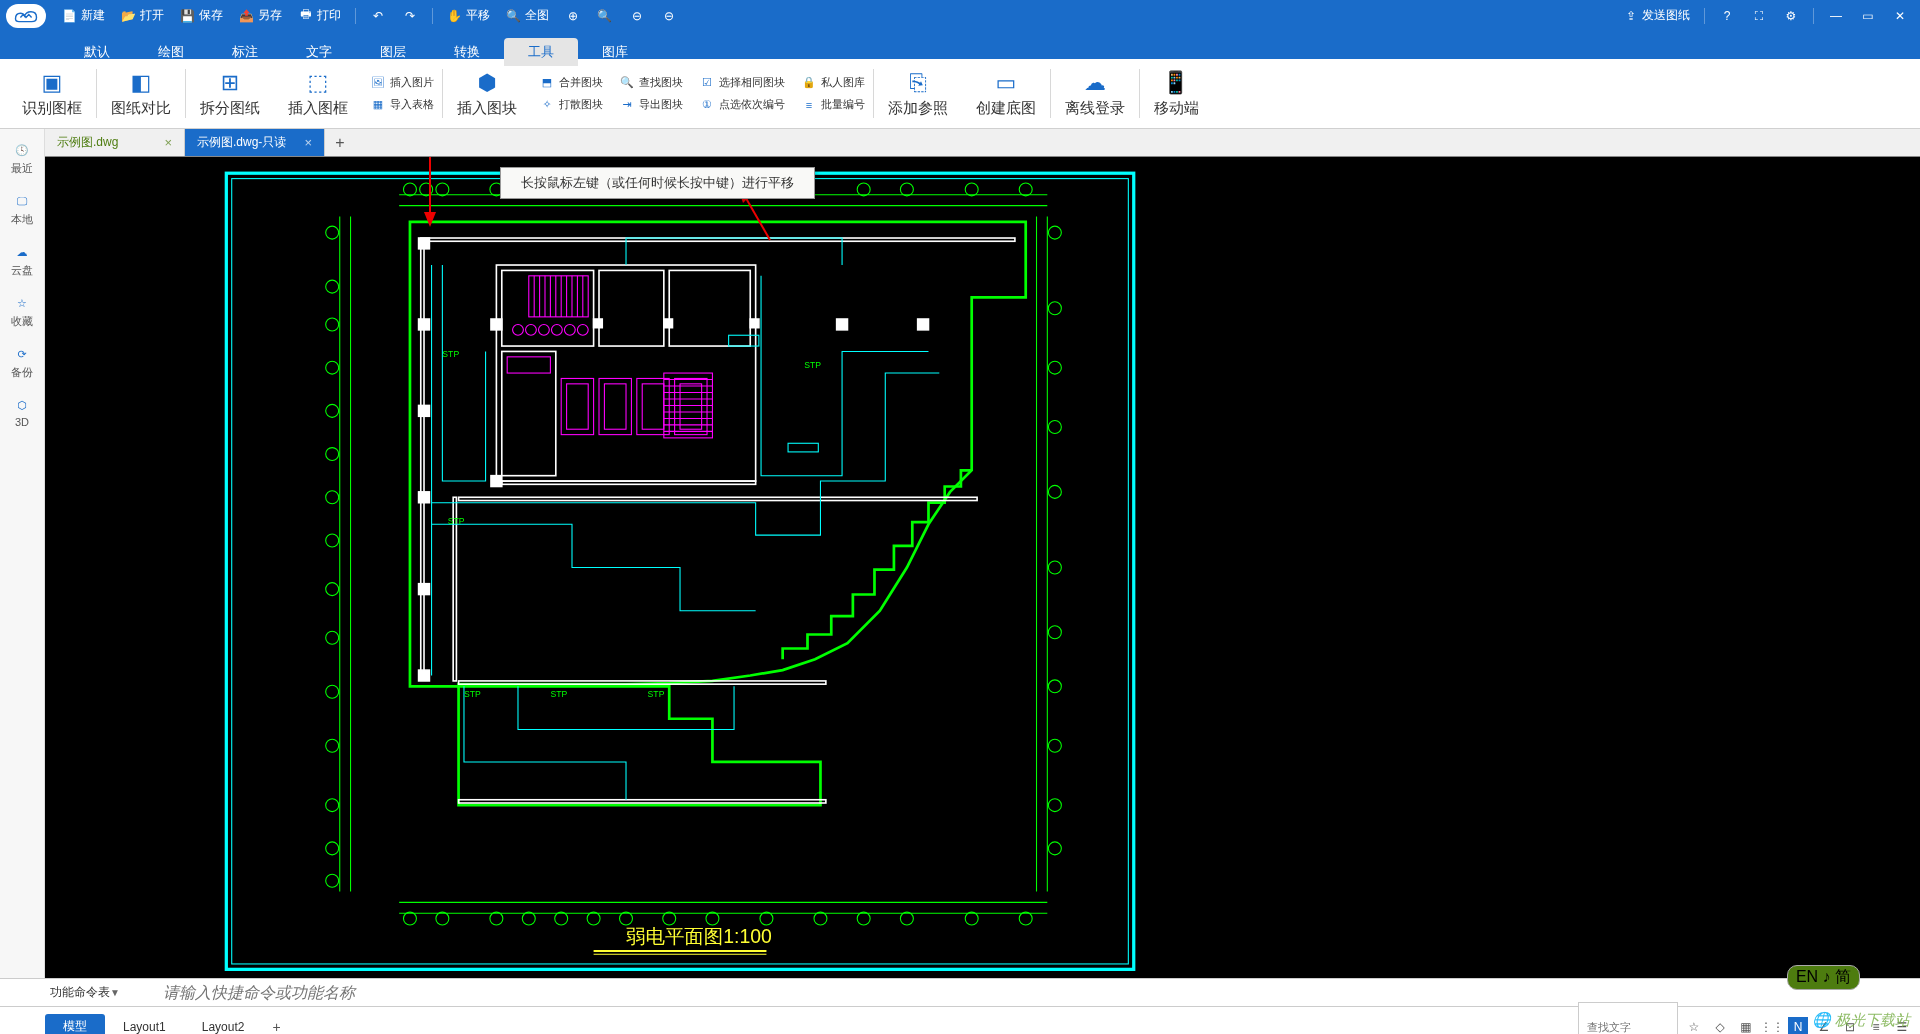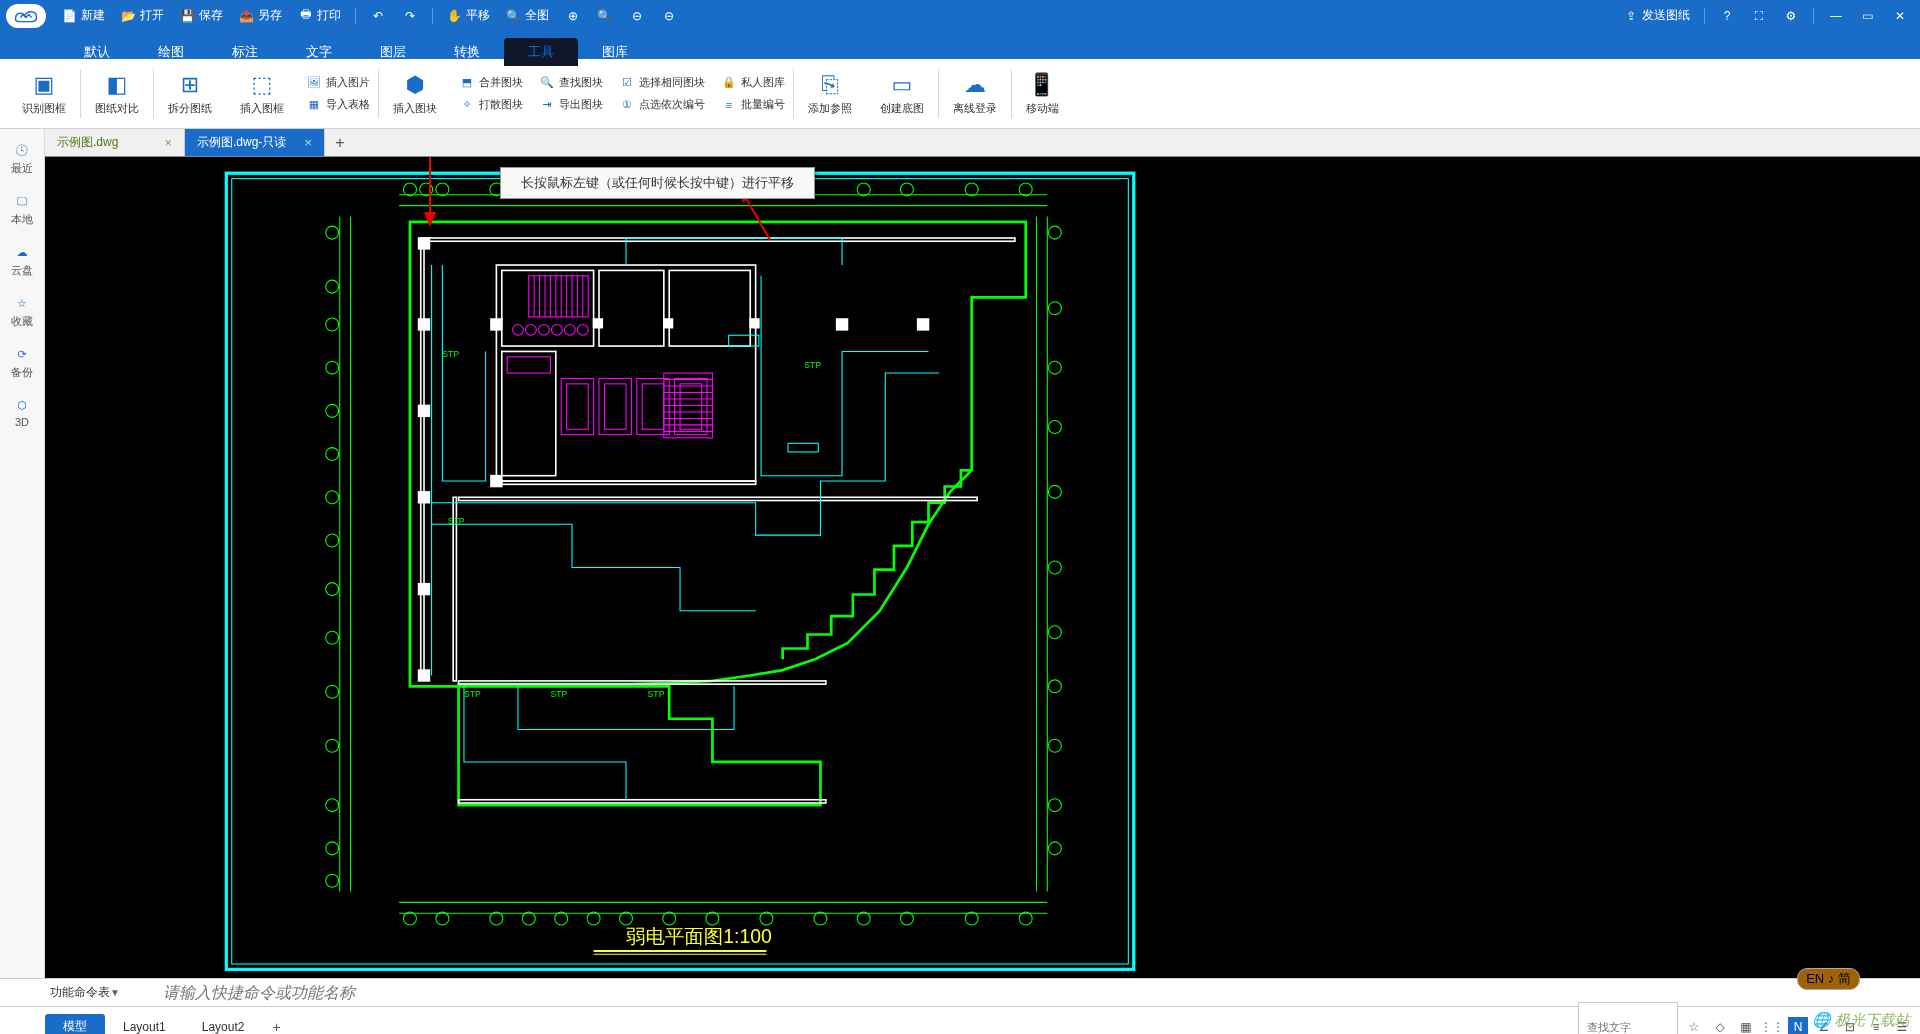--- a/index.html
+++ b/index.html
@@ -12,29 +12,29 @@
 .tb-group { display: flex; align-items: center; gap: 4px; }
 .tb-item { display: flex; align-items: center; gap: 3px; padding: 2px 6px; cursor: pointer; }
 .tb-sep { width: 1px; height: 16px; background: rgba(255,255,255,0.3); margin: 0 4px; }
 .tb-spacer { flex: 1; }
 .tb-right { display: flex; align-items: center; gap: 4px; }
 .tb-icon { width: 16px; height: 16px; display: inline-flex; align-items: center; justify-content: center; }
 
 
 .menubar { height: 28px; background: #1a6cc9; display: flex; align-items: center; color: #fff; font-size: 13px; padding-left: 60px; }
 .menu-item { padding: 4px 24px; cursor: pointer; height: 100%; display: flex; align-items: center; margin-top: 13px; }
-.menu-item.active { background: #0f172a; color: #1a6cc9; border-radius: 4px 4px 0 0; }
+.menu-item.active { background: #e5e5e5; color: #1a6cc9; border-radius: 4px 4px 0 0; }
 
 
 .ribbon { height: 70px; background: #fff; border-bottom: 1px solid #d0d0d0; display: flex; align-items: stretch; padding: 4px 8px; gap: 0; }
 .rib-group { display: flex; flex-direction: column; align-items: center; justify-content: center; padding: 0 10px; position: relative; }
 .rib-sep { width: 1px; background: #d8d8d8; margin: 6px 0; }
 .rib-large { display: flex; flex-direction: column; align-items: center; gap: 2px; cursor: pointer; padding: 2px 4px; }
 .rib-large-icon { width: 28px; height: 28px; display: flex; align-items: center; justify-content: center; color: #1a6cc9; font-size: 22px; }
-.rib-large-label { font-size: 11px; color: #333; }
+.rib-large-label { font-size: 15px; color: #333; }
 .rib-col { display: flex; flex-direction: column; gap: 2px; padding: 2px 4px; justify-content: center; }
 .rib-small { display: flex; align-items: center; gap: 4px; cursor: pointer; padding: 2px 4px; font-size: 11px; color: #333; }
 .rib-small-icon { width: 16px; height: 16px; display: inline-flex; align-items: center; justify-content: center; color: #1a6cc9; }
 
 
 .doctabs { height: 28px; background: #f0f0f0; display: flex; align-items: stretch; border-bottom: 1px solid #888; padding-left: 45px; }
 .doctab { display: flex; align-items: center; padding: 0 12px; font-size: 12px; color: #4d7c0f; border-right: 1px solid #ccc; cursor: pointer; gap: 10px; min-width: 140px; justify-content: space-between; }
 .doctab.active { background: #1a6cc9; color: #fff; }
 .doctab .close { font-size: 13px; opacity: 0.7; }
 .doctab-add { width: 30px; display: flex; align-items: center; justify-content: center; cursor: pointer; color: #555; font-size: 16px; }
@@ -60,21 +60,21 @@
 
 
 .statusbar { height: 40px; background: #fff; border-top: 1px solid #ccc; display: flex; align-items: center; font-size: 12px; padding-left: 45px;}
 .status-tab { padding: 4px 18px; cursor: pointer; color: #333; }
 .status-tab.active { background: #1a6cc9; color: #fff; border-radius: 3px 3px 0 0; }
 .status-add { padding: 4px 10px; cursor: pointer; color: #555; font-size: 14px; }
 .status-spacer { flex: 1; }
 .status-right { display: flex; align-items: center; gap: 6px; padding-right: 8px; }
 .search-box { border: 1px solid #ccc; padding: 18px 8px; font-size: 11px; color: #999; width: 100px; }
 .status-icon { width: 20px; height: 20px; display: flex; align-items: center; justify-content: center; color: #555; cursor: pointer; border: 1px solid transparent; }
-.lang-pill { position: absolute; right: 60px; bottom: 44px; background: #a16207; border: 1px solid #aaa; border-radius: 10px; padding: 1px 8px; font-size: 13px; z-index: 60; }
+.lang-pill { position: absolute; right: 60px; bottom: 44px; background: #4d7c0f; border: 1px solid #aaa; border-radius: 10px; padding: 1px 8px; font-size: 16px; z-index: 60; }
 
 
 .watermark { position: absolute; right: 10px; bottom: 4px; font-size: 15px; color: #7ab04a; z-index: 70; opacity: 0.85; font-style: italic;}
 
 
 .drawing-title { font-family: "SimSun", serif; font-size: 18px; fill: #ffff33; }
 </style>
 </head>
 <body>
 

